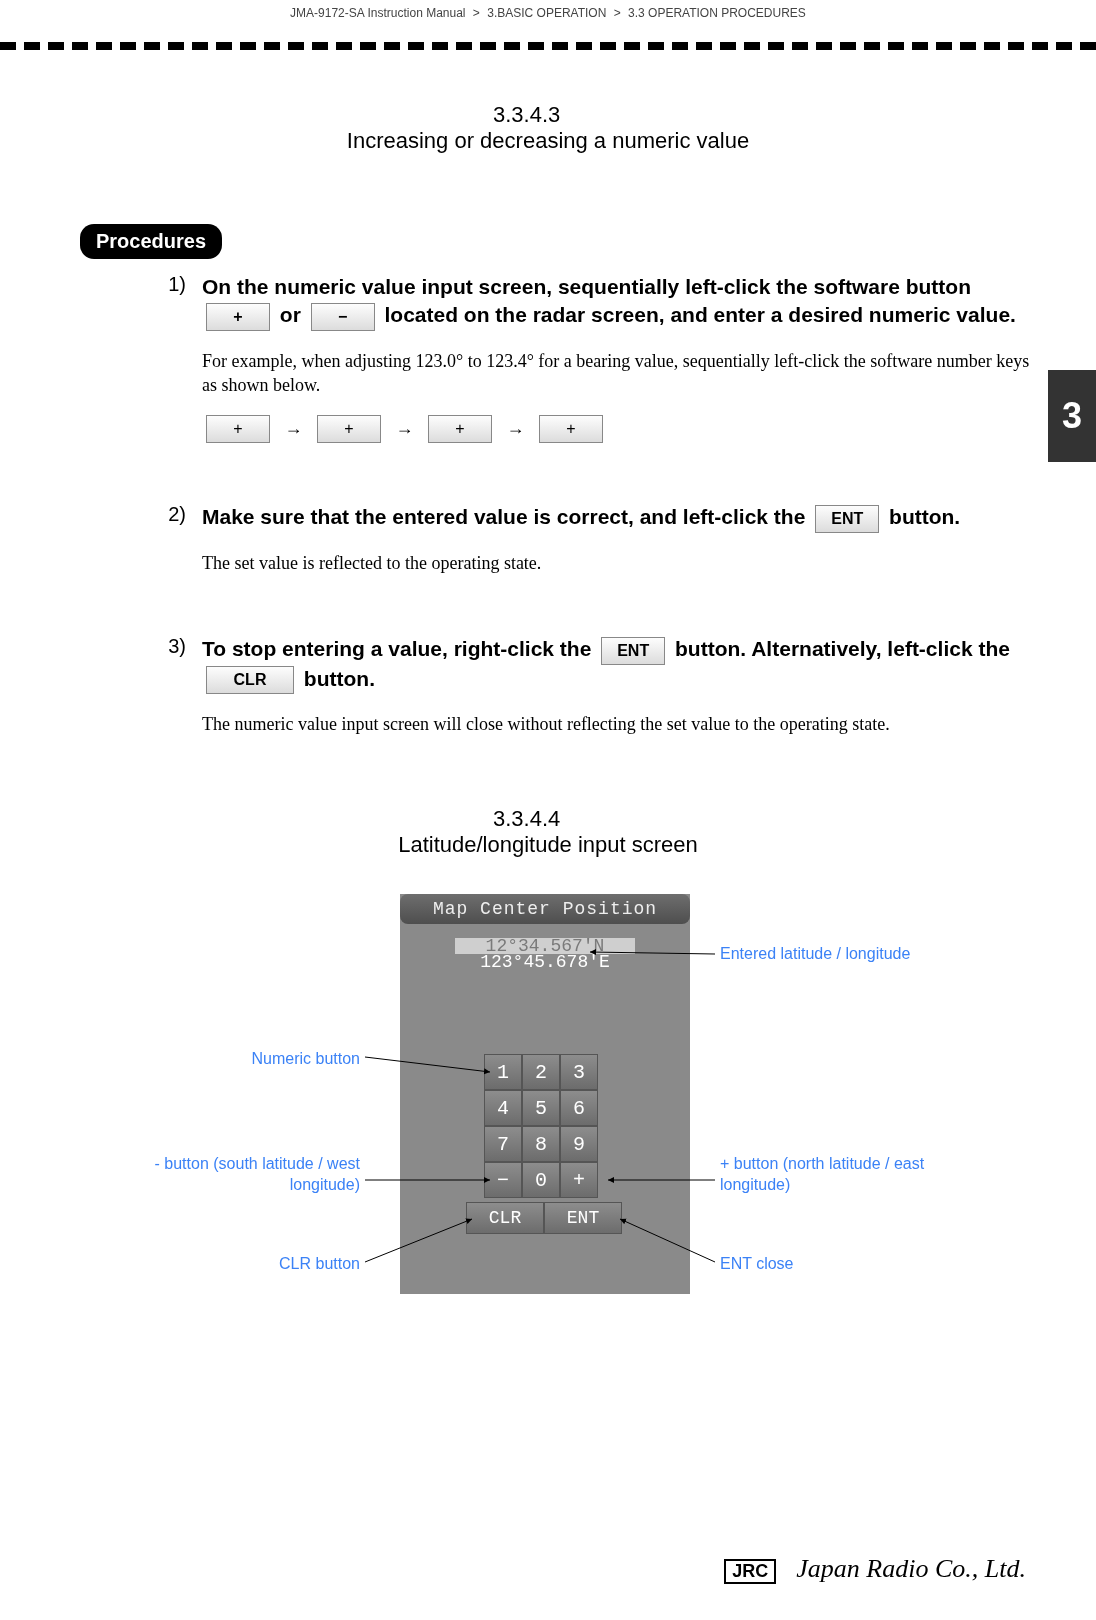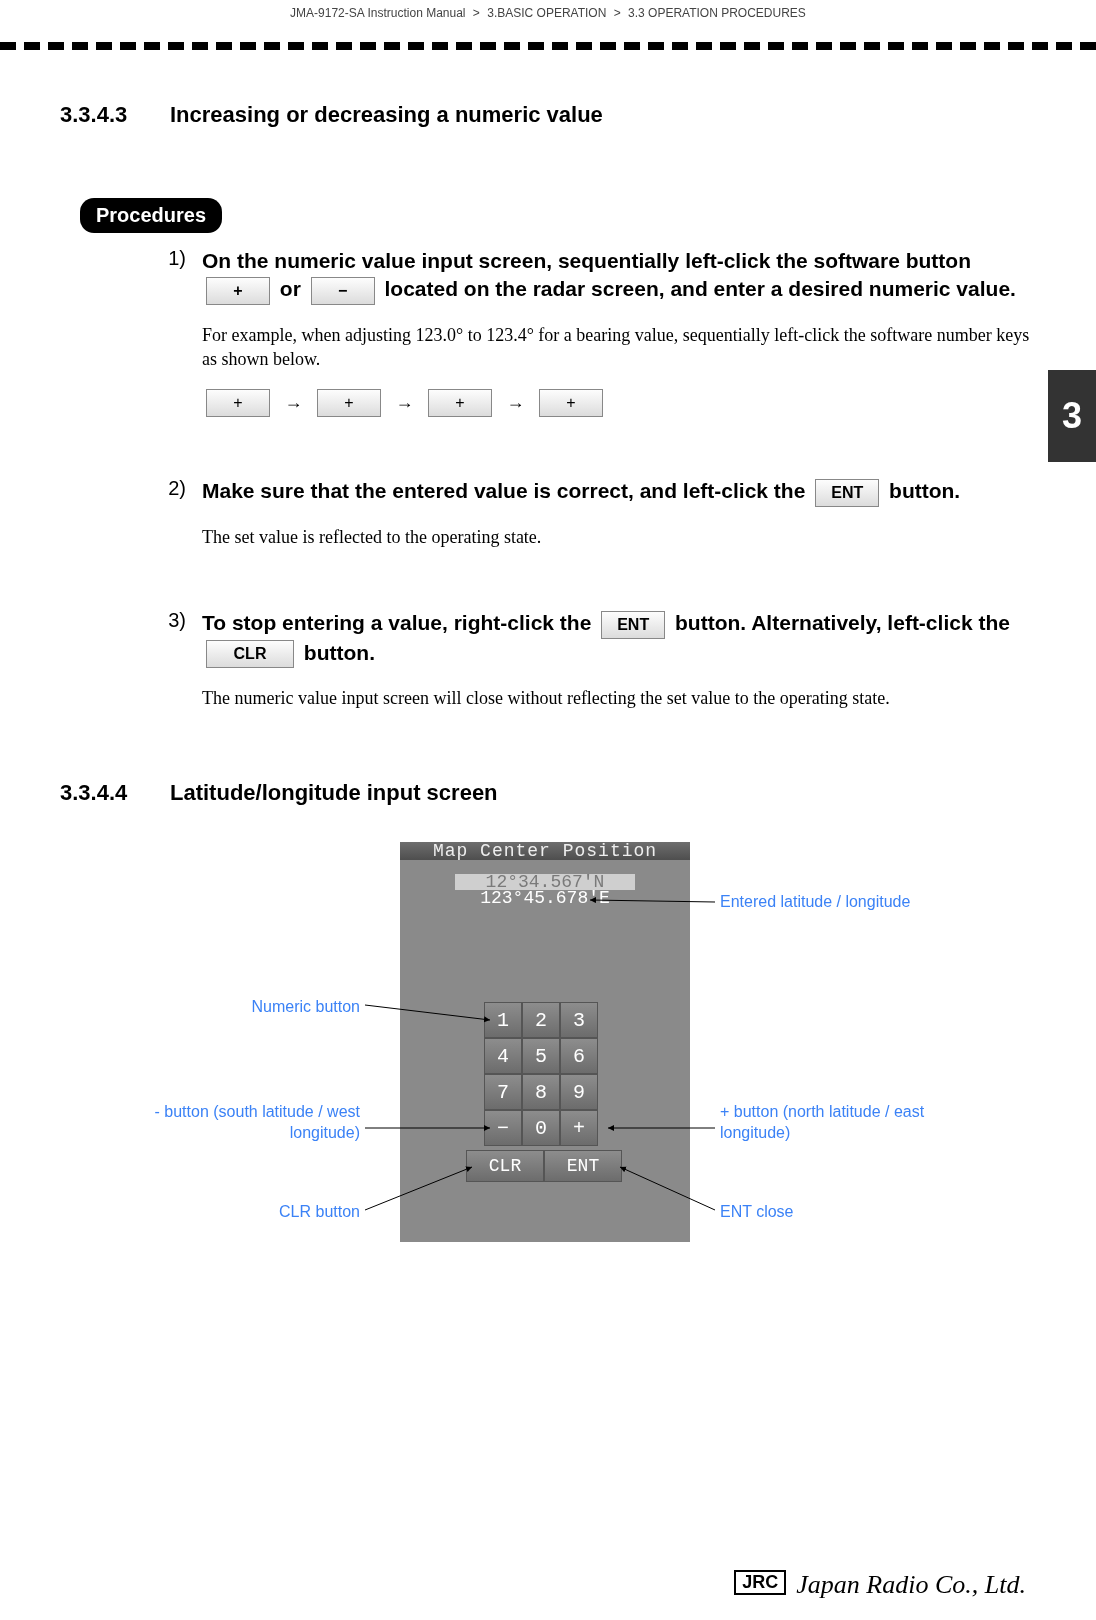--- a/index.html
+++ b/index.html
@@ -32,22 +32,23 @@
   }
   .dashes .line {
     border-top: 8px dashed #000;
     position: absolute;
     left: 0; right: 0; top: 10px;
   }
   .section-title-row {
     display: flex;
     align-items: center;
     margin-top: 42px;
-    font-weight: bold;
+    font-weight: normal;
     font-size: 22px;
+    flex-direction: column;
   }
   .section-title-row .num { width: 110px; }
   .section-title-row .txt { flex: 1; }
   .procedures-pill {
     display: inline-block;
     background: #000;
     color: #fff;
     font-weight: bold;
     font-size: 20px;
     padding: 6px 16px;
@@ -121,29 +122,30 @@
   .lat-panel {
     position: absolute;
     left: 340px;
     top: 0;
     width: 290px;
     height: 400px;
     background: #8a8a8a;
     box-sizing: border-box;
   }
   .lat-panel .titlebar {
-    height: 18px;
+    height: 30px;
     background: linear-gradient(#6e6e6e,#4e4e4e);
     color: #eee;
     display:flex;
     align-items:center;
     justify-content:center;
     font-family: "Courier New", monospace;
     font-size: 18px;
     letter-spacing: 1px;
+    border-radius: 8px;
   }
   .lat-panel .disp {
     margin: 14px auto 2px;
     width: 180px;
   }
   .disp .row {
     height: 16px;
     display:flex;
     align-items:center;
     justify-content:center;
@@ -202,25 +204,25 @@
   }
   .footer {
     position:absolute;
     bottom:26px;
     left:0; right:0;
     text-align:center;
     font-size:18px;
   }
   .jrc-logo {
     position:absolute;
-    bottom:20px;
+    bottom:36px;
     right:70px;
     display:flex;
-    align-items:flex-start;
-    gap:10px;
+    align-items:flex-end;
+    gap:20px;
   }
   .jrc-box {
     border:2px solid #000;
     padding:0 6px;
     font-weight:bold;
     font-size:18px;
     font-family: Arial,sans-serif;
   }
   .jrc-script {
     font-family: "Brush Script MT", cursive;

